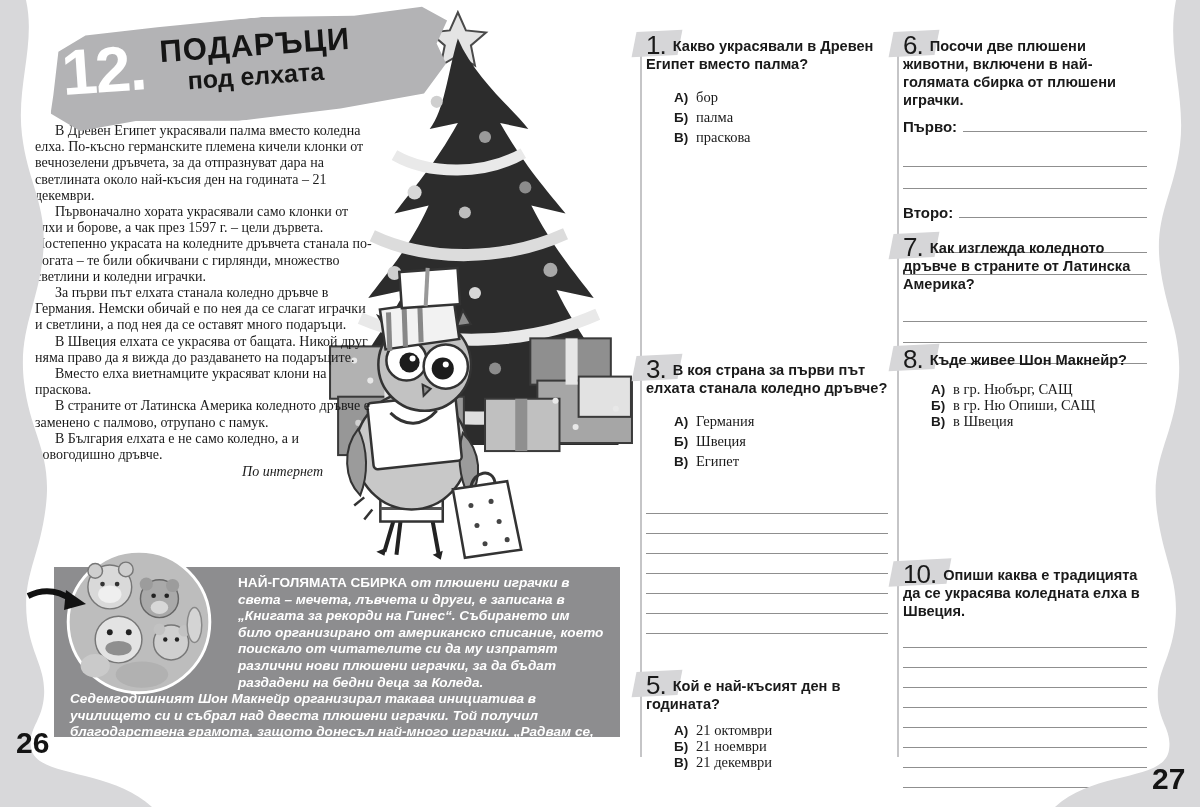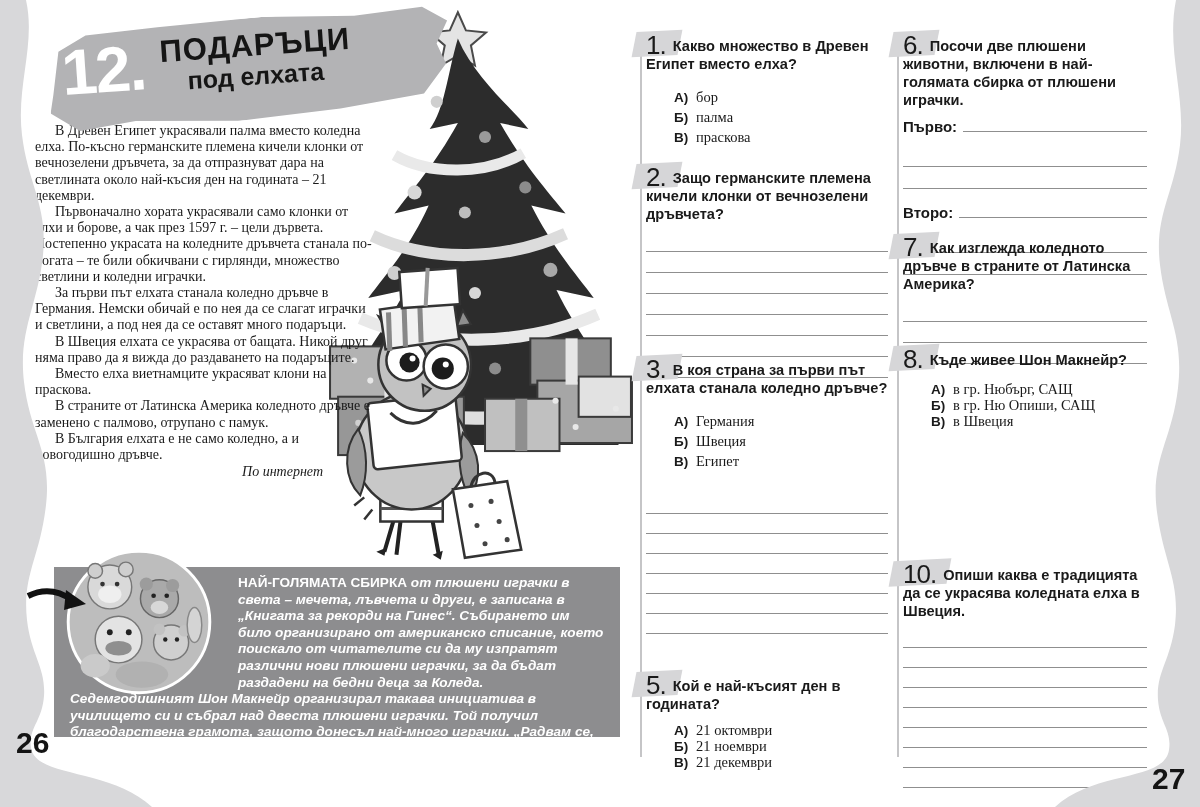--- a/index.html
+++ b/index.html
@@ -212,49 +212,37 @@
   </svg>
   <svg class="fact-arrow" viewBox="0 0 62 34">
     <path d="M2,10 C18,2 32,4 46,14" stroke="#111" stroke-width="6" fill="none"></path>
     <path d="M40,4 L60,18 L38,24 Z" fill="#111"></path>
   </svg>
 
   <div class="col-rule" id="rule-mid"></div>
   <div class="col-rule" id="rule-right"></div>
 
   <div class="q" style="left:646px;top:36px;width:242px;">
-    <div class="q-head"><span class="q-mark"></span><span class="q-num">1.</span><span class="q-title">Какво множество в Древен Египет вместо елха?</span></div>
+    <div class="q-head"><span class="q-mark"></span><span class="q-num">1.</span><span class="q-title">Какво украсявали в Древен Египет вместо палма?</span></div>
     <div class="q-options">
       <div class="opt">
           <span class="opt-letter">А)</span>
           <span class="opt-text">бор</span>
         </div>
       <div class="opt">
           <span class="opt-letter">Б)</span>
           <span class="opt-text">палма</span>
         </div>
       <div class="opt">
           <span class="opt-letter">В)</span>
           <span class="opt-text">праскова</span>
         </div>
     </div>
   </div>
 
-  <div class="q" style="left:646px;top:168px;width:242px;">
-    <div class="q-head"><span class="q-mark"></span><span class="q-num">2.</span><span class="q-title">Защо германските племена кичели клонки от вечнозелени дръвчета?</span></div>
-    <div class="lines">
-        <div class="answer-line"></div>
-        <div class="answer-line"></div>
-        <div class="answer-line"></div>
-        <div class="answer-line"></div>
-        <div class="answer-line"></div>
-        <div class="answer-line"></div>
-        <div class="answer-line"></div>
-      </div>
-  </div>
 
   <div class="q" style="left:646px;top:360px;width:242px;">
     <div class="q-head"><span class="q-mark"></span><span class="q-num">3.</span><span class="q-title">В коя страна за първи път елхата станала коледно дръвче?</span></div>
     <div class="q-options">
       <div class="opt">
           <span class="opt-letter">А)</span>
           <span class="opt-text">Германия</span>
         </div>
       <div class="opt">
           <span class="opt-letter">Б)</span>

